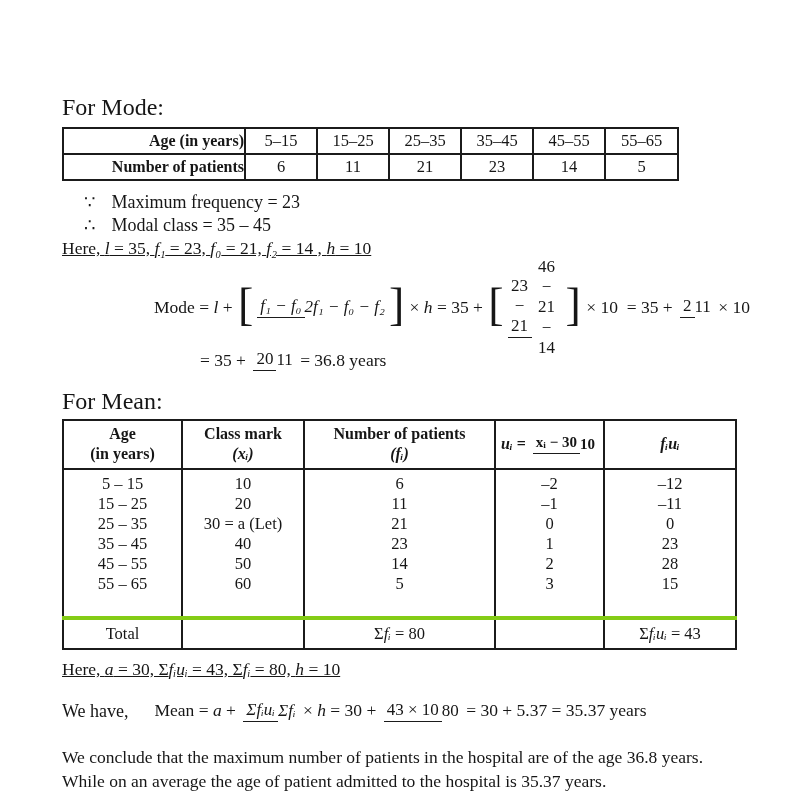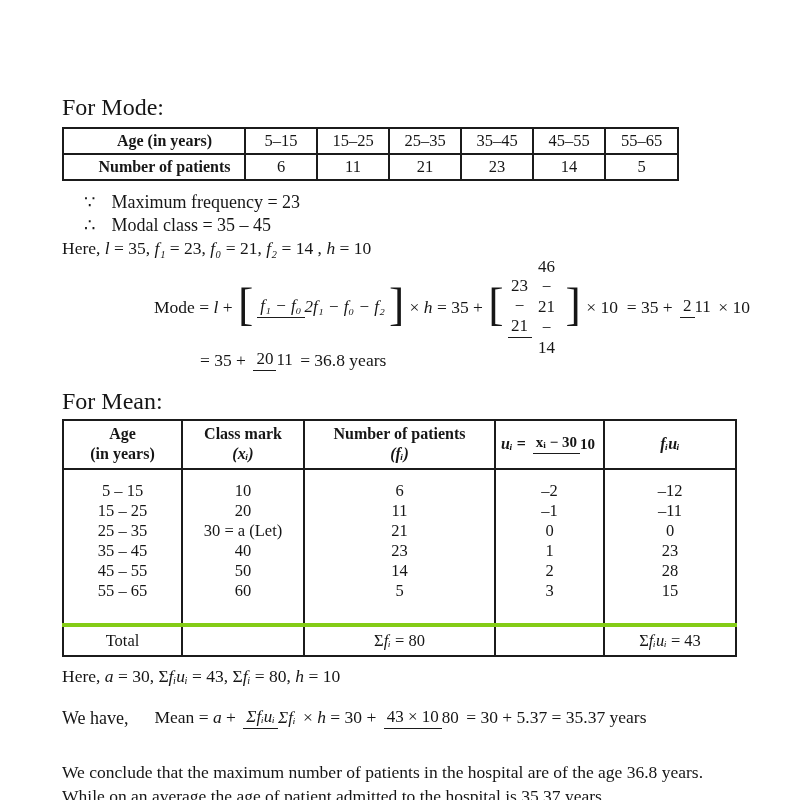--- a/index.html
+++ b/index.html
@@ -10,39 +10,39 @@
   }
   .page { padding:94px 50px 0 62px; }
 
   .heading { font-size:24px; font-weight:normal; }
 
   
   table { border-collapse:collapse; table-layout:fixed; }
 
   .t1 { width:617px; margin-top:6px; font-size:16.5px; }
   .t1 td { border:2px solid #1b1b1b; height:24px; padding:0; text-align:center; }
-  .t1 .lbl { text-align:center; padding-left:21px; font-weight:bold; font-size:16px; }
+  .t1 .lbl { text-align:right; padding-left:21px; font-weight:bold; font-size:16px; }
 
   .t2 { width:673px; margin-top:4px; font-size:16.5px; border:2px solid #1b1b1b; }
   .t2 th {
     border:2px solid #1b1b1b; font-size:16px; font-weight:bold;
     padding:3px 0 4px; vertical-align:middle; line-height:20px;
   }
   .t2 td {
     border-left:2px solid #1b1b1b; border-right:2px solid #1b1b1b;
     padding:0; text-align:center; height:20px; line-height:20px;
   }
   .t2 tr.total td { border-top:4px solid #84cc16; height:28px; line-height:28px; }
-  .t2 tr.first td { padding-top:11px;font-family:Liberation Serif, serif; }
+  .t2 tr.first td { padding-top:4px;font-family:Liberation Serif, serif; }
   .t2 tr.last td  { padding-bottom:22px; }
 
   
   .steps { margin-top:10px; font-size:18px; }
   .step-line { display:flex; gap:16px; padding-left:22px; line-height:23px; }
-  .given-line { display:flex; line-height:23px; font-size:18px; }
+  .given-line { display:flex; line-height:23px; font-size:18px;text-decoration:underline; }
 
   
   .eq { display:flex; align-items:center; font-size:17.5px; }
   .eq .tx, .eq .it { white-space:pre; }
   .it { font-style:italic; }
   .fr {
     display:inline-flex; align-items:center;
     margin:0 3px; font-size:17px; line-height:1.18; text-align:center;
   }
   .fr .n { border-bottom:1.7px solid #1b1b1b; padding:0 3px 1px; }
@@ -52,21 +52,21 @@
   .eq1 { margin-left:92px; margin-top:20px; height:54px; }
   .eq2 { margin-left:138px; margin-top:2px; height:48px; }
   .mean-heading { margin-top:4px; }
   .mean-eq-row { display:flex; align-items:center; margin-top:5px; height:50px; font-size:18px; }
   .mean-eq-row .eq { margin-left:26px; }
 
   .hdr-eq { justify-content:center; font-size:16px; }
   .hdr-eq .fr { font-size:15px; font-weight:bold; }
   .cell-eq { justify-content:center; font-size:16.5px; height:100%; align-items:center; }
 
-  .conclusion { margin-top:18px; font-size:17.5px; line-height:23.5px; }
+  .conclusion { margin-top:10px; font-size:17.5px; line-height:23.5px; }
 </style>
 </head>
 <body>
 
 <div class="page">
 
   <div class="heading">For Mode:</div>
 
   <table class="t1">
     <colgroup>

